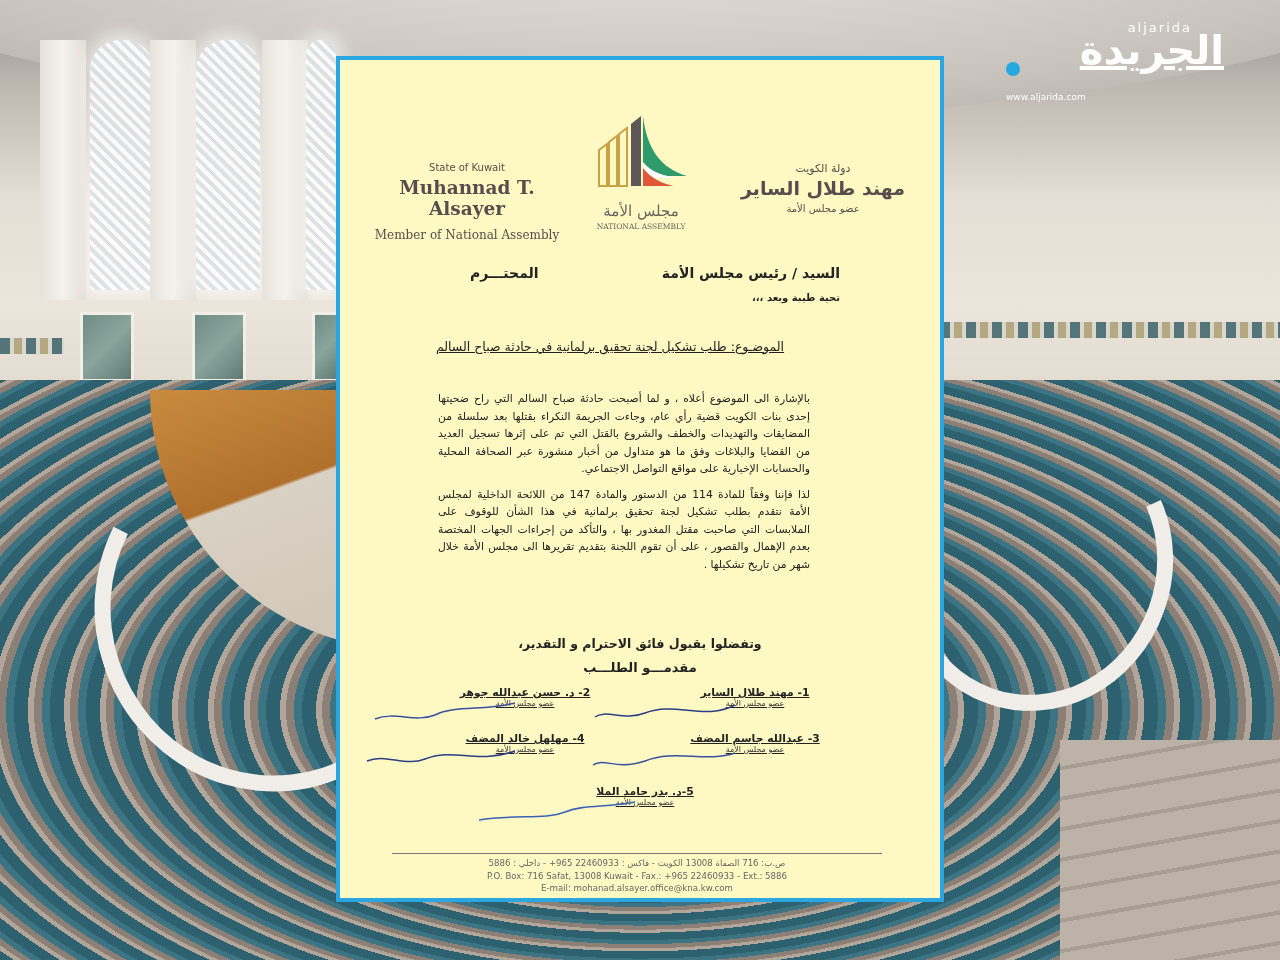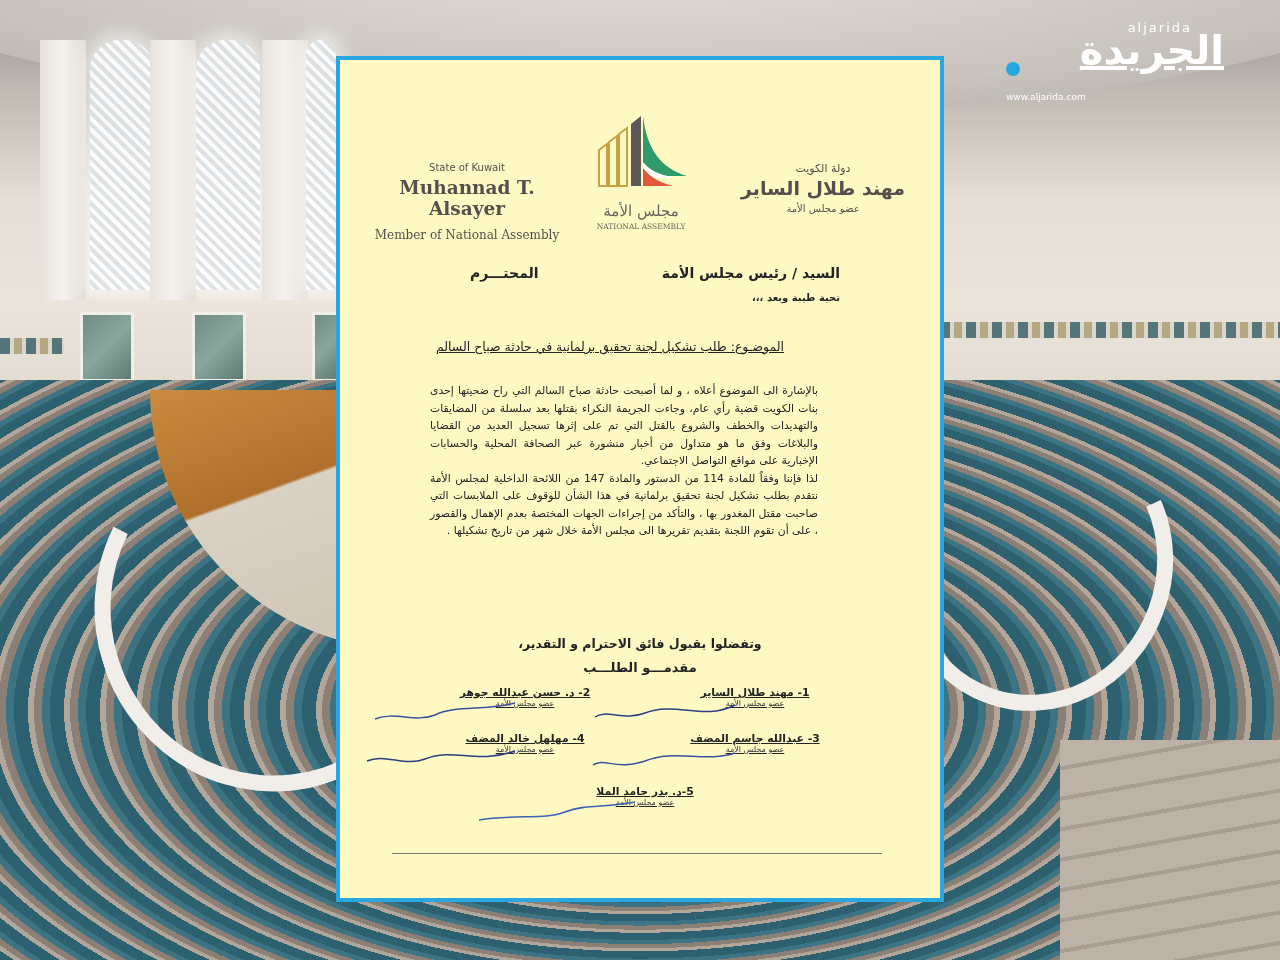--- a/index.html
+++ b/index.html
@@ -56,21 +56,21 @@
   .emblem svg{display:block;margin:0 auto;}
   .emblem .ar{font-family:"DejaVu Serif",serif;color:#6a6460;font-size:15px;direction:rtl;margin-top:14px;}
   .emblem .en{font-family:"DejaVu Serif",serif;color:#6a6460;font-size:7.5px;margin-top:2px;}
 
   .rtl{direction:rtl;text-align:right;color:#222;}
   .addr{position:absolute;left:40px;top:205px;width:460px;font-weight:bold;font-size:14px;}
   .addr .honor{position:absolute;left:90px;top:0;}
   .greet{position:absolute;left:40px;top:232px;width:460px;font-size:10px;font-weight:bold;}
   .subject{position:absolute;left:60px;top:279px;width:420px;font-size:12.5px;text-align:center;text-decoration:underline;}
   .body{position:absolute;left:90px;top:322px;width:388px;font-size:10.8px;line-height:17.5px;text-align:justify;text-align-last:right;}
-  .body p{margin:0;}
+  .body p{margin:8px;}
   .closing{position:absolute;left:100px;top:576px;width:400px;text-align:center;font-weight:bold;font-size:12.5px;color:#222;direction:rtl;}
   .closing2{position:absolute;left:100px;top:600px;width:400px;text-align:center;font-weight:bold;font-size:13px;color:#222;direction:rtl;}
   .sig{position:absolute;direction:rtl;text-align:center;font-size:10.8px;font-weight:bold;color:#222;text-decoration:underline;}
   .sig .role{font-size:8px;font-weight:normal;color:#333;}
   .scrawl{position:absolute;height:26px;}
   .footer-line{position:absolute;left:52px;top:793px;width:490px;border-top:1.5px solid #777;}
   .footer{position:absolute;left:52px;top:797px;width:490px;text-align:center;color:#666;font-size:8.6px;line-height:12.5px;}
   .footer .ar{direction:rtl;}
 </style>
 </head>
@@ -181,13 +181,18 @@
   </div>
   <div class="sig" style="left:220px;top:725px;width:170px">
     <div>5-د. بدر حامد الملا</div>
     <svg class="scrawl" width="170" height="26">
         <path d="M160,4 C130,10 110,6 90,14 C70,22 40,16 4,22" stroke="#3a62b8" stroke-width="1.6" fill="none"></path>
       </svg>
     <div class="role">عضو مجلس الأمة</div>
   </div>
 
   <div class="footer-line"></div>
+  <div class="footer">
+    <div class="ar">ص.ب: 716 الصفاة 13008 الكويت - فاكس : 22460933 965+ - داخلي : 5886</div>
+    <div>P.O. Box: 716 Safat, 13008 Kuwait - Fax.: +965 22460933 - Ext.: 5886</div>
+    <div>E-mail: mohanad.alsayer.office@kna.kw.com</div>
+  </div>
 </div>
 
 </body></html>

